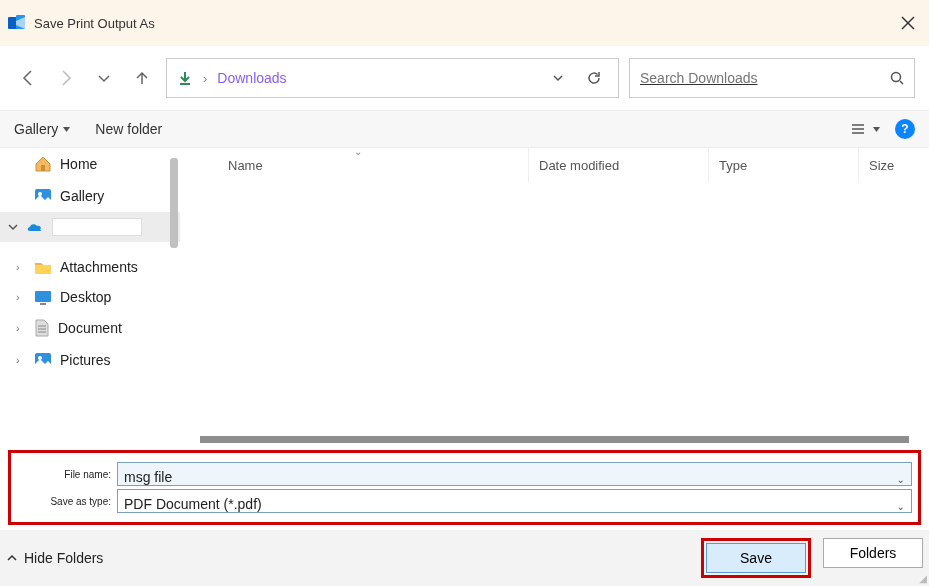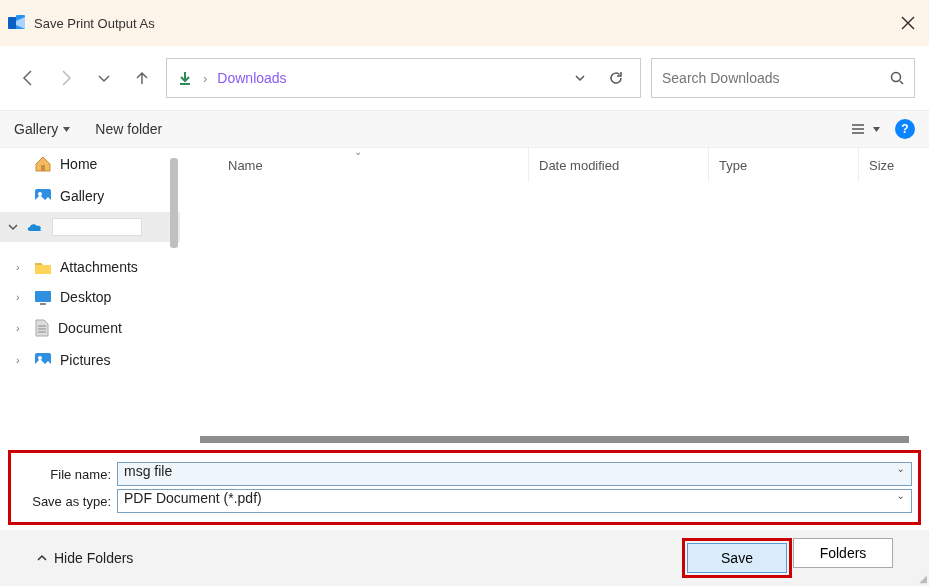--- a/index.html
+++ b/index.html
@@ -14,21 +14,21 @@
 
 .navrow { height: 64px; display: flex; align-items: center; padding: 0 14px; gap: 10px; background: #fff; }
 .navbtn { width: 28px; height: 28px; display: flex; align-items: center; justify-content: center; color: #555; cursor: pointer; }
 .navbtn.disabled { color: #bbb; }
 .addressbar { flex: 1; height: 40px; border: 1px solid #ccc; display: flex; align-items: center; padding: 0 10px; gap: 10px; background: #fff; }
 .addressbar .dl-icon { color: #2e8b57; }
 .addressbar .crumb-sep { color: #888; }
 .addressbar .crumb { color: #8b5cf6; font-size: 14px; }
 .addressbar .spacer { flex: 1; }
 .addressbar .drop, .addressbar .refresh { color: #555; padding: 0 6px; cursor: pointer; }
-.searchbox { width: 264px; height: 40px; border: 1px solid #ccc; display: flex; align-items: center; padding: 0 10px; background: #fff; }
+.searchbox { width: 286px; height: 40px; border: 1px solid #ccc; display: flex; align-items: center; padding: 0 10px; background: #fff; text-decoration: underline; }
 .searchbox input { border: none; outline: none; flex: 1; font-size: 14px; color: #666; background: transparent; }
 .searchbox .mag { color: #555; }
 
 
 .toolbar { height: 38px; background: #f7f7f7; border-top: 1px solid #eee; border-bottom: 1px solid #eee; display: flex; align-items: center; padding: 0 14px; gap: 24px; }
 .toolbar .btn { display: flex; align-items: center; gap: 4px; color: #333; cursor: pointer; font-size: 14px; }
 .toolbar .rightset { margin-left: auto; display: flex; align-items: center; gap: 14px; }
 .toolbar .viewicon { color: #555; display: flex; align-items: center; gap: 6px; cursor: pointer; }
 .toolbar .help { width: 20px; height: 20px; border-radius: 50%; background: #0a84ff; color: #fff; display: flex; align-items: center; justify-content: center; font-size: 12px; font-weight: bold; cursor: pointer; }
 
@@ -53,30 +53,30 @@
 .colheaders .col.size { width: 70px; border-right: none; }
 .col.name .sortchev { position: absolute; top: -2px; left: 50%; font-size: 10px; color: #888; }
 .filelist { flex: 1; background: #fff; }
 .hscroll { height: 10px; background: #fff; display: flex; align-items: center; padding: 0 20px; }
 .hscroll .track { flex: 1; height: 7px; background: #8e8e8e; }
 
 
 .formarea { padding: 6px 8px 8px 8px; position: relative; }
 .redbox { border: 3px solid #cc0000; padding: 6px 6px; }
 .formrow { display: flex; align-items: center; gap: 6px; margin: 3px 0; }
-.formrow label { width: 94px; text-align: right; font-size: 13px; color: #222; }
-.formrow .combo { flex: 1; height: 24px; border: 1px solid #7a9fbf; background: #fff; display: flex; align-items: flex-start; padding: 0 6px; position: relative; }
+.formrow label { width: 94px; text-align: right; font-size: 10px; color: #222; }
+.formrow .combo { flex: 1; height: 24px; border: 1px solid #7a9fbf; background: #fff; display: flex; align-items: flex-end; padding: 0 6px; position: relative; }
 .formrow .combo.filename { background: #eef6fb; }
 .formrow .combo .val { font-size: 14px; color: #222; flex: 1; }
 .formrow .combo .dd { color: #555; font-size: 10px; }
 
 
-.footer { position: absolute; bottom: 0; left: 0; right: 0; height: 56px; background: #f3f3f3; display: flex; align-items: center; padding: 0 36px; }
+.footer { position: absolute; bottom: 0; left: 0; right: 0; height: 56px; background: #f3f3f3; display: flex; align-items: center; padding: 0 6px; }
 .footer .hidefolders { display: flex; align-items: center; gap: 6px; font-size: 14px; color: #222; cursor: pointer; }
-.footer .btns { margin-left: auto; display: flex; gap: 1px; }
+.footer .btns { margin-left: auto; display: flex; gap: 12px; }
 .footer button { width: 100px; height: 30px; border: 1px solid #aaa; background: #fff; font-size: 14px; cursor: pointer; }
 .footer .savewrap { border: 3px solid #cc0000; padding: 2px; }
 .footer button.save { background: #d9ecfb; border: 1px solid #5b9bd5; }
 .resize-grip { position: absolute; right: 2px; bottom: 2px; color: #bbb; font-size: 10px; }
 
 svg { display: block; }
 </style>
 </head>
 <body>
 

